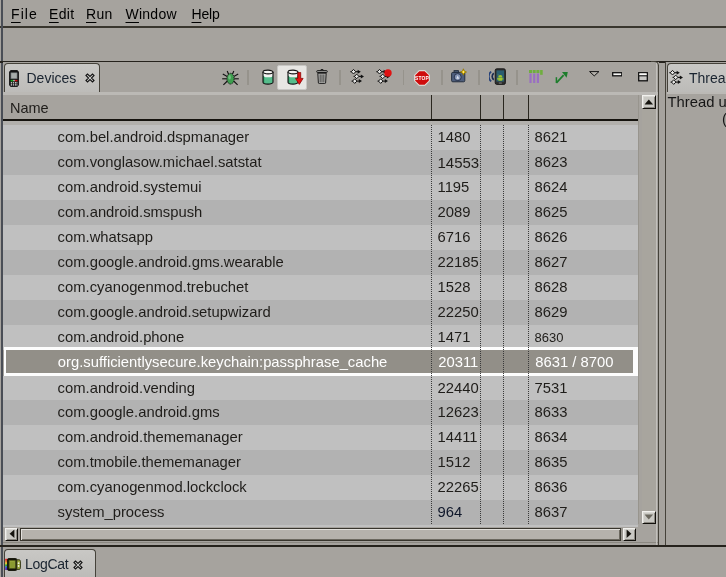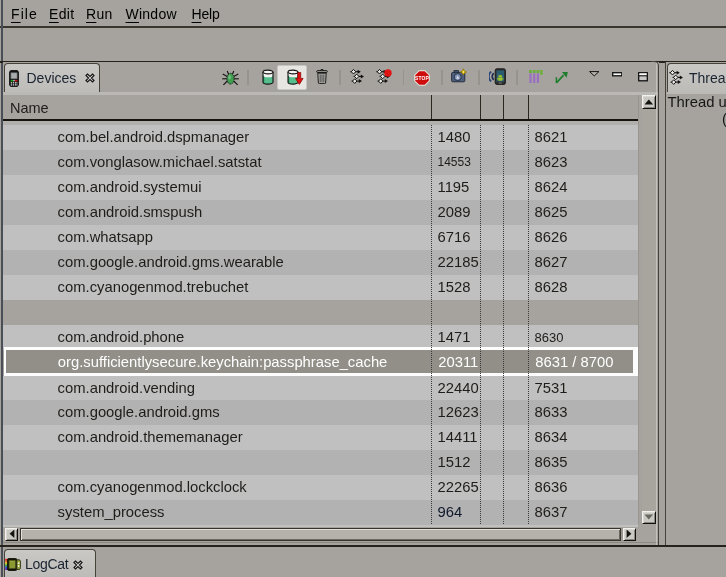--- a/index.html
+++ b/index.html
@@ -176,21 +176,21 @@
 <div class="a" style="left:524.5px;top:33px;width:1.2px;height:23.5px;background:#2a271f"></div>
 <div class="a" style="left:0;top:56.9px;width:634.5px;height:2.5px;background:#15130e"></div>
 <div class="a" style="left:0;top:59.1px;width:634.5px;height:3.9px;background:#b2b0ac"></div>
 <div class="a" style="left:0;top:63px;width:634.5px;height:25px;background:#c0c0c0">
       <span class="a" style="left:54.6px;top:0.3px;height:25px;line-height:25px;font-size:14.8px;color:#1f1d1a">com.bel.android.dspmanager</span>
       <span class="a" style="left:434.5px;top:0.3px;height:25px;line-height:25px;font-size:14.8px;color:#1f1d1a">1480</span>
       <span class="a" style="left:531.5px;top:0.3px;height:25px;line-height:25px;font-size:14.8px;color:#1f1d1a">8621</span>
     </div>
 <div class="a" style="left:0;top:88px;width:634.5px;height:25px;background:#b2b2b2">
       <span class="a" style="left:54.6px;top:0.3px;height:25px;line-height:25px;font-size:14.8px;color:#1f1d1a">com.vonglasow.michael.satstat</span>
-      <span class="a" style="left:434.5px;top:0.3px;height:25px;line-height:25px;font-size:12px;color:#1f1d1a">14553</span>
+      <span class="a" style="left:434.5px;top:0.3px;height:25px;line-height:25px;font-size:15px;color:#1f1d1a">14553</span>
       <span class="a" style="left:531.5px;top:0.3px;height:25px;line-height:25px;font-size:14.8px;color:#1f1d1a">8623</span>
     </div>
 <div class="a" style="left:0;top:113px;width:634.5px;height:25px;background:#c0c0c0">
       <span class="a" style="left:54.6px;top:0.3px;height:25px;line-height:25px;font-size:14.8px;color:#1f1d1a">com.android.systemui</span>
       <span class="a" style="left:434.5px;top:0.3px;height:25px;line-height:25px;font-size:14.8px;color:#1f1d1a">1195</span>
       <span class="a" style="left:531.5px;top:0.3px;height:25px;line-height:25px;font-size:14.8px;color:#1f1d1a">8624</span>
     </div>
 <div class="a" style="left:0;top:138px;width:634.5px;height:35px;background:#b2b2b2">
       <span class="a" style="left:54.6px;top:0.3px;height:25px;line-height:25px;font-size:14.8px;color:#1f1d1a">com.android.smspush</span>
       <span class="a" style="left:434.5px;top:0.3px;height:25px;line-height:25px;font-size:14.8px;color:#1f1d1a">2089</span>
@@ -204,20 +204,25 @@
 <div class="a" style="left:0;top:188px;width:634.5px;height:25px;background:#b2b2b2">
       <span class="a" style="left:54.6px;top:0.3px;height:25px;line-height:25px;font-size:14.8px;color:#1f1d1a">com.google.android.gms.wearable</span>
       <span class="a" style="left:434.5px;top:0.3px;height:25px;line-height:25px;font-size:14.8px;color:#1f1d1a">22185</span>
       <span class="a" style="left:531.5px;top:0.3px;height:25px;line-height:25px;font-size:14.8px;color:#1f1d1a">8627</span>
     </div>
 <div class="a" style="left:0;top:213px;width:634.5px;height:25px;background:#c0c0c0">
       <span class="a" style="left:54.6px;top:0.3px;height:25px;line-height:25px;font-size:14.8px;color:#1f1d1a">com.cyanogenmod.trebuchet</span>
       <span class="a" style="left:434.5px;top:0.3px;height:25px;line-height:25px;font-size:14.8px;color:#1f1d1a">1528</span>
       <span class="a" style="left:531.5px;top:0.3px;height:25px;line-height:25px;font-size:14.8px;color:#1f1d1a">8628</span>
     </div>
+<div class="a" style="left:0;top:238px;width:634.5px;height:25px;background:#b2b2b2">
+      <span class="a" style="left:54.6px;top:0.3px;height:25px;line-height:25px;font-size:14.8px;color:#1f1d1a">com.google.android.setupwizard</span>
+      <span class="a" style="left:434.5px;top:0.3px;height:25px;line-height:25px;font-size:14.8px;color:#1f1d1a">22250</span>
+      <span class="a" style="left:531.5px;top:0.3px;height:25px;line-height:25px;font-size:14.8px;color:#1f1d1a">8629</span>
+    </div>
 <div class="a" style="left:0;top:263px;width:634.5px;height:25px;background:#c0c0c0">
       <span class="a" style="left:54.6px;top:0.3px;height:25px;line-height:25px;font-size:14.8px;color:#1f1d1a">com.android.phone</span>
       <span class="a" style="left:434.5px;top:0.3px;height:25px;line-height:25px;font-size:14.8px;color:#1f1d1a">1471</span>
       <span class="a" style="left:531.5px;top:0.3px;height:25px;line-height:25px;font-size:13px;color:#1f1d1a">8630</span>
     </div>
 <div class="a" style="left:0;top:313.8px;width:634.5px;height:24.2px;background:#c0c0c0">
       <span class="a" style="left:54.6px;top:0.3px;height:24.2px;line-height:24.2px;font-size:14.8px;color:#1f1d1a">com.android.vending</span>
       <span class="a" style="left:434.5px;top:0.3px;height:24.2px;line-height:24.2px;font-size:14.8px;color:#1f1d1a">22440</span>
       <span class="a" style="left:531.5px;top:0.3px;height:24.2px;line-height:24.2px;font-size:14.8px;color:#1f1d1a">7531</span>
     </div>
@@ -225,20 +230,21 @@
       <span class="a" style="left:54.6px;top:0.3px;height:25px;line-height:25px;font-size:14.8px;color:#1f1d1a">com.google.android.gms</span>
       <span class="a" style="left:434.5px;top:0.3px;height:25px;line-height:25px;font-size:14.8px;color:#1f1d1a">12623</span>
       <span class="a" style="left:531.5px;top:0.3px;height:25px;line-height:25px;font-size:14.8px;color:#1f1d1a">8633</span>
     </div>
 <div class="a" style="left:0;top:363px;width:634.5px;height:25px;background:#c0c0c0">
       <span class="a" style="left:54.6px;top:0.3px;height:25px;line-height:25px;font-size:14.8px;color:#1f1d1a">com.android.thememanager</span>
       <span class="a" style="left:434.5px;top:0.3px;height:25px;line-height:25px;font-size:14.8px;color:#1f1d1a">14411</span>
       <span class="a" style="left:531.5px;top:0.3px;height:25px;line-height:25px;font-size:14.8px;color:#1f1d1a">8634</span>
     </div>
 <div class="a" style="left:0;top:388px;width:634.5px;height:25px;background:#b2b2b2">
+      <span class="a" style="left:54.6px;top:0.3px;height:25px;line-height:25px;font-size:14.8px;color:#1f1d1a">com.tmobile.thememanager</span>
       <span class="a" style="left:434.5px;top:0.3px;height:25px;line-height:25px;font-size:14.8px;color:#1f1d1a">1512</span>
       <span class="a" style="left:531.5px;top:0.3px;height:25px;line-height:25px;font-size:14.8px;color:#1f1d1a">8635</span>
     </div>
 <div class="a" style="left:0;top:413px;width:634.5px;height:25px;background:#c0c0c0">
       <span class="a" style="left:54.6px;top:0.3px;height:25px;line-height:25px;font-size:14.8px;color:#1f1d1a">com.cyanogenmod.lockclock</span>
       <span class="a" style="left:434.5px;top:0.3px;height:25px;line-height:25px;font-size:14.8px;color:#1f1d1a">22265</span>
       <span class="a" style="left:531.5px;top:0.3px;height:25px;line-height:25px;font-size:14.8px;color:#1f1d1a">8636</span>
     </div>
 <div class="a" style="left:0;top:438px;width:634.5px;height:25px;background:#b2b2b2">
       <span class="a" style="left:54.6px;top:0.3px;height:25px;line-height:25px;font-size:14.8px;color:#1f1d1a">system_process</span>

